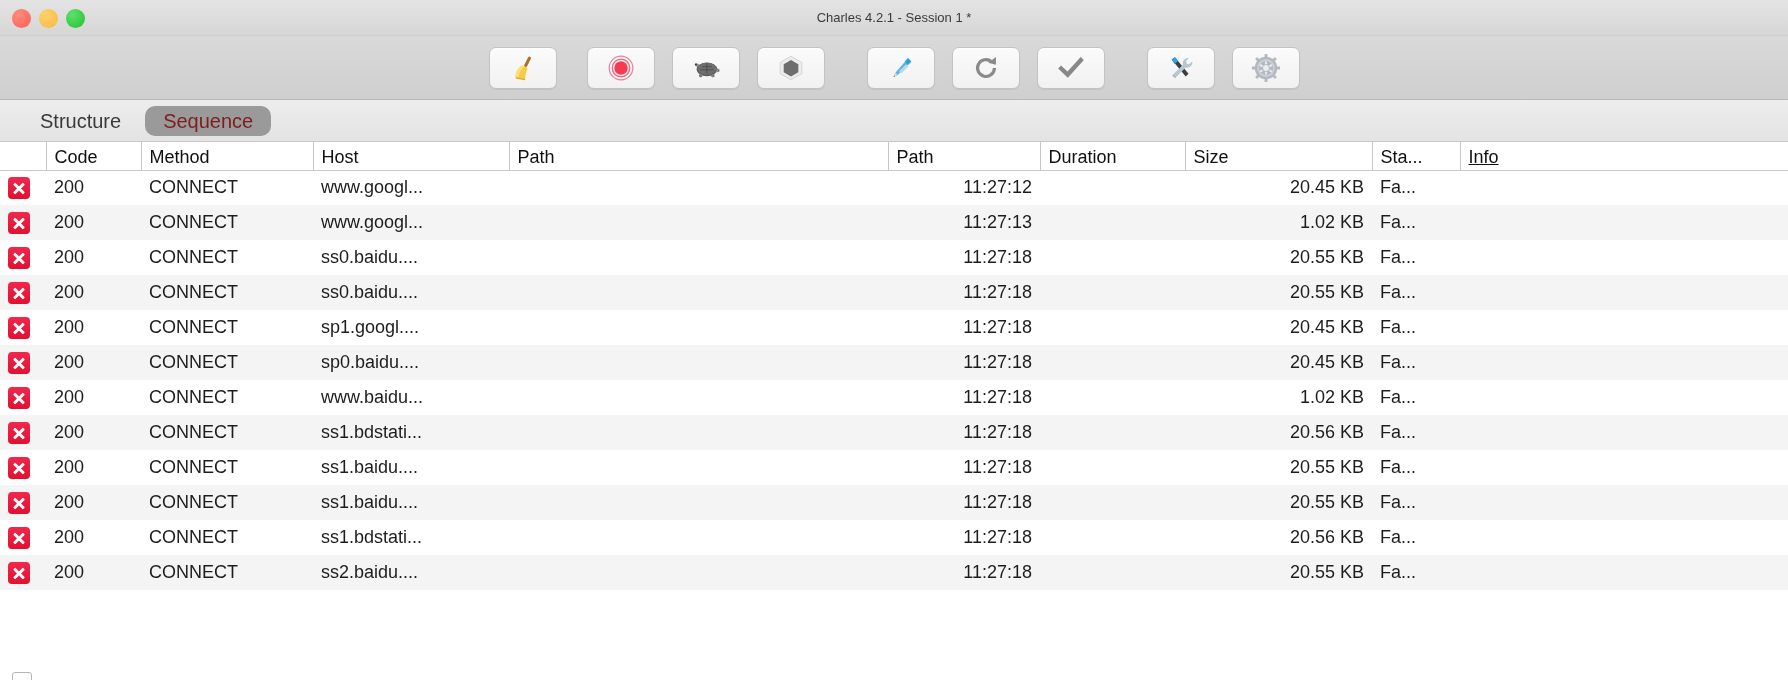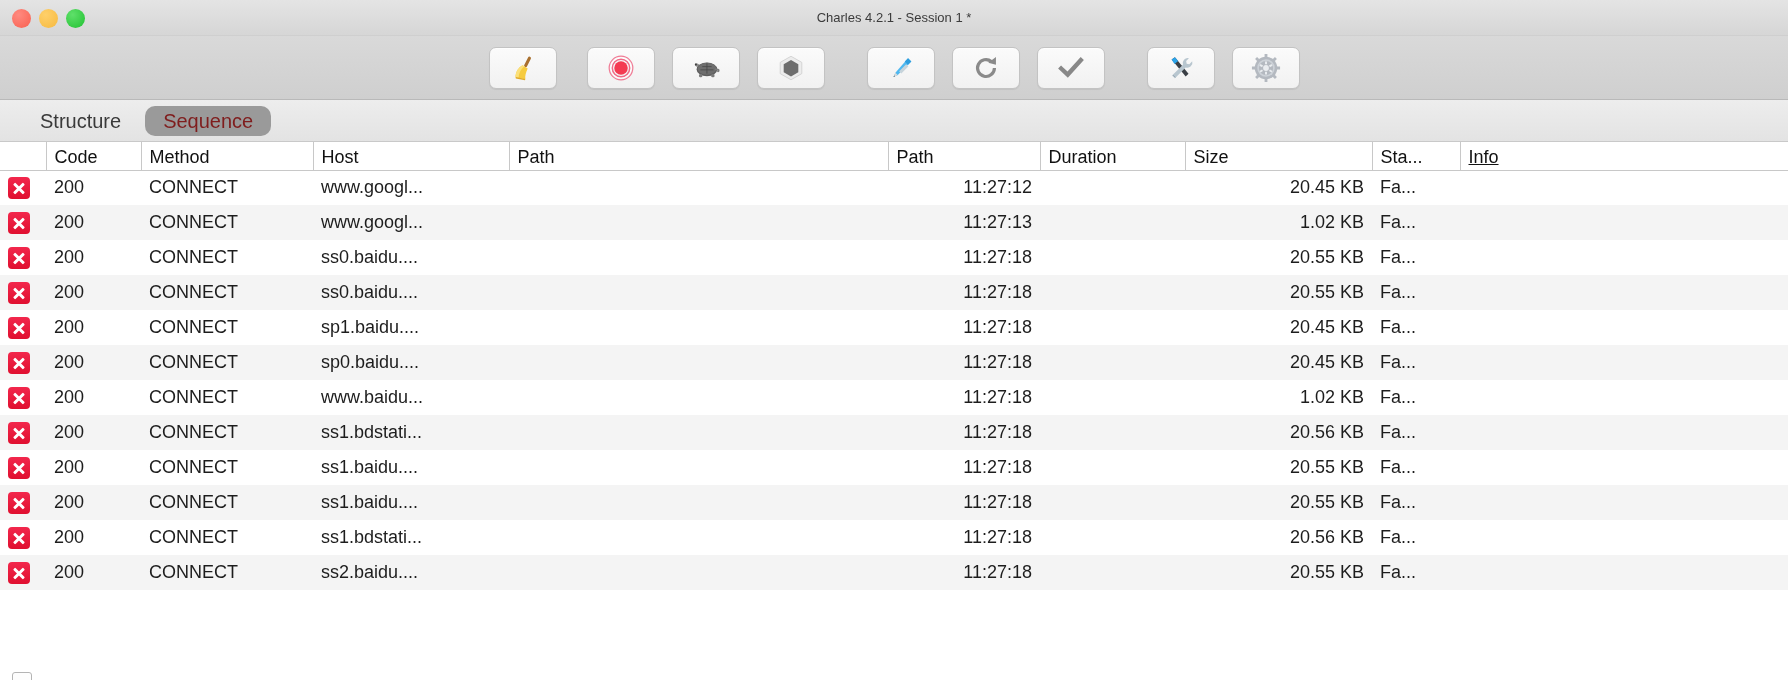--- a/index.html
+++ b/index.html
@@ -387,21 +387,21 @@
           <td class="c-start">11:27:18</td>
           <td class="c-duration"></td>
           <td class="c-size">20.55 KB</td>
           <td class="c-status">Fa...</td>
           <td class="c-info"></td>
         </tr>
         <tr class="odd">
           <td class="c-icon"><span class="x-badge"></span></td>
           <td class="c-code">200</td>
           <td class="c-method">CONNECT</td>
-          <td class="c-host">sp1.baidu....</td>
+          <td class="c-host">sp1.googl....</td>
           <td class="c-path"></td>
           <td class="c-start">11:27:18</td>
           <td class="c-duration"></td>
           <td class="c-size">20.45 KB</td>
           <td class="c-status">Fa...</td>
           <td class="c-info"></td>
         </tr>
         <tr class="even">
           <td class="c-icon"><span class="x-badge"></span></td>
           <td class="c-code">200</td>

